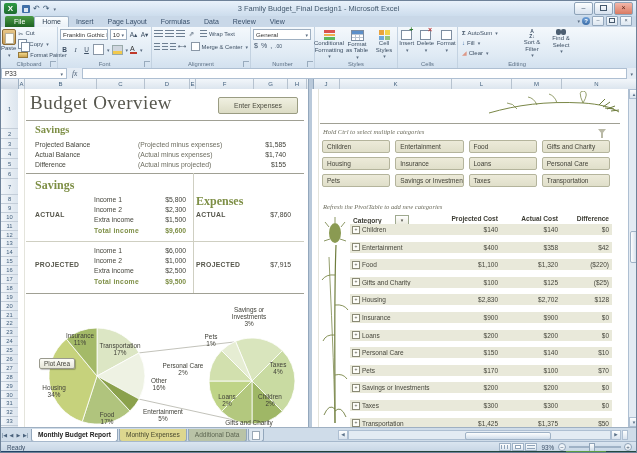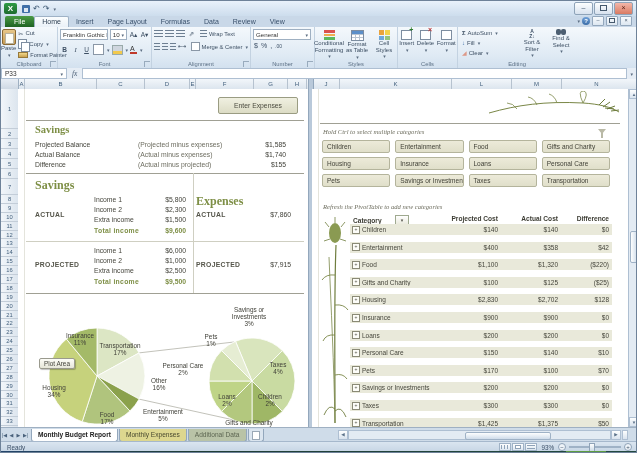--- a/index.html
+++ b/index.html
@@ -189,20 +189,21 @@
 <div id="app">
 
   <div class="titlebar">
     <div class="qat">
       <span class="xlogo">X</span>
       <span class="save-ic"></span>
       <span class="glyph">↶</span>
       <span class="glyph">↷</span>
       <span class="dd"></span>
     </div>
+    <div class="win-title">3 Family Budget_Final Design1 - Microsoft Excel</div>
     <div class="winbtns">
       <span class="wbtn">–</span>
       <span class="wbtn"><span class="restore-box"></span></span>
       <span class="wbtn close">×</span>
     </div>
   </div>
 
   <div class="tabrow">
     <div class="filetab">File</div>
     <div id="rtabs" style="display:flex;align-items:flex-end;">
@@ -480,20 +481,21 @@
         <div class="rhcell" style="height: 8.9px;">28</div>
         <div class="rhcell" style="height: 8.9px;">29</div>
         <div class="rhcell" style="height: 8.9px;">30</div>
         <div class="rhcell" style="height: 8.9px;">31</div>
         <div class="rhcell" style="height: 8.9px;">32</div>
         <div class="rhcell" style="height: 8.9px;">33</div>
       </div>
 
     <div class="sheet-left">
       <div class="abs" style="left:6px;top:0;bottom:0;width:1px;background:#e4e4dc;"></div>
+      <div class="abs bigtitle" style="left:12px;top:3px;">Budget Overview</div>
       <div class="enterbtn">Enter Expenses</div>
       <div class="rule" style="left:8px;top:31px;width:278px;"></div>
 
       <div class="ohead" style="left:17px;top:35px;font-size:10.5px;">Savings</div>
       <div class="lab" style="left:17px;top:52px;">Projected Balance</div>
       <div class="lab note" style="left:120px;top:52px;">(Projected  minus expenses)</div>
       <div class="val" style="right:22px;top:52px;">$1,585</div>
       <div class="lab" style="left:17px;top:62px;">Actual Balance</div>
       <div class="lab note" style="left:120px;top:62px;">(Actual  minus expenses)</div>
       <div class="val" style="right:22px;top:62px;">$1,740</div>

